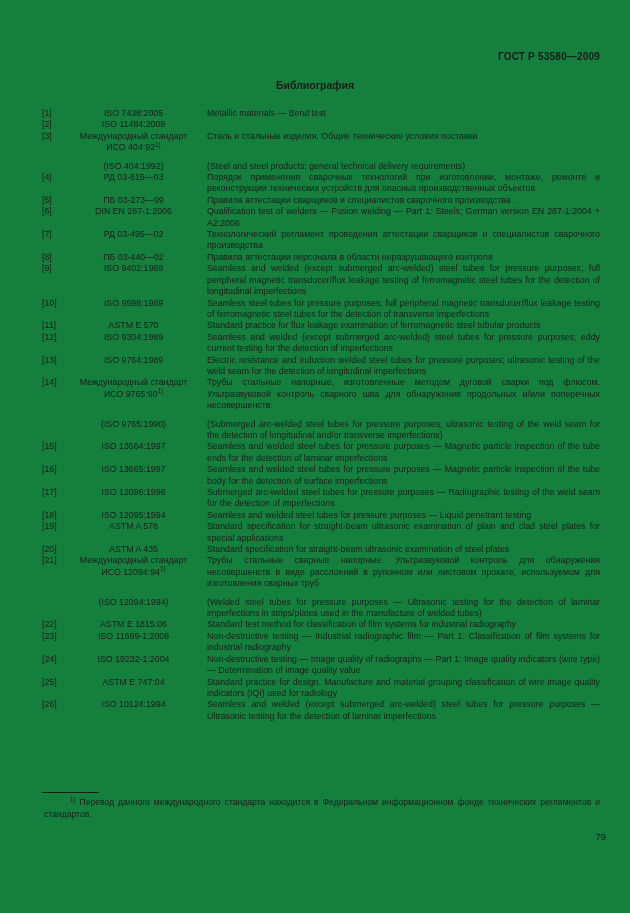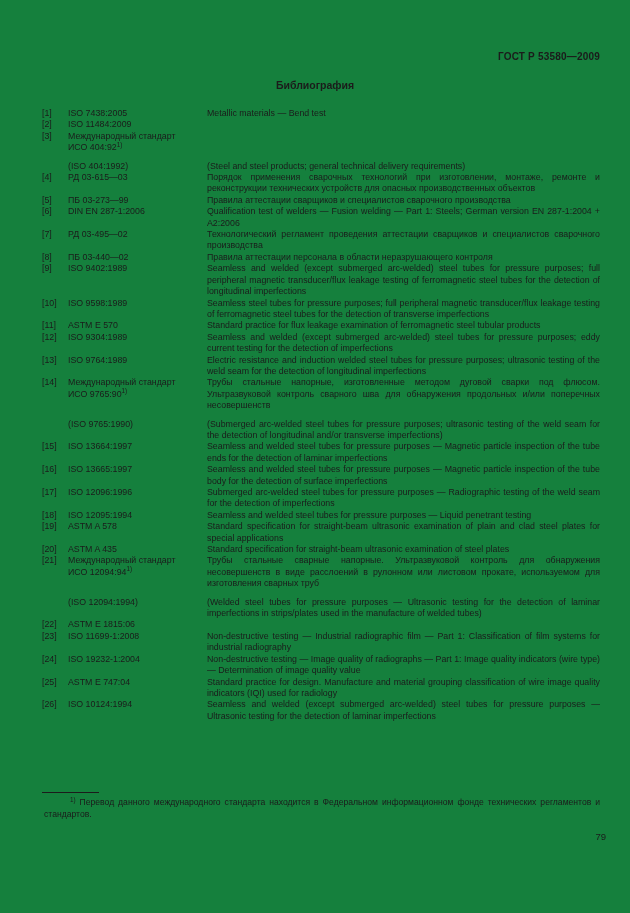--- a/index.html
+++ b/index.html
@@ -21,21 +21,21 @@
   }
   .bib-list {
     position:absolute; top:108px; left:42px; width:558px;
     font-size:8.8px; line-height:11.4px;
   }
   .row {
     display:grid;
     grid-template-columns:26px 139px 1fr;
     align-items:start;
   }
-  .id { padding-right:8px; }
+  .id { padding-right:8px;text-align:center; }
   .desc { text-align:justify; }
   .sub-row { margin-top:7px; }
   .fn-sup {
     font-size:6.3px; line-height:1;
     vertical-align:baseline; position:relative; top:-3.5px;
   }
   .footnote-rule {
     position:absolute; top:792px; left:42px; width:57px;
     border-top:1px solid #1b1b1b; height:0;
   }
@@ -69,20 +69,21 @@
     <div class="row main-row">
       <span class="num">[2]</span>
       <span class="id">ISO 11484:2009</span>
     </div>
   </div>
 
   <div class="entry">
     <div class="row main-row">
       <span class="num">[3]</span>
       <span class="id"><span>Международный стандарт</span><br><span>ИСО 404:92</span><sup class="fn-sup">1)</sup></span>
+      <span class="desc">Сталь и стальные изделия. Общие технические условия поставки</span>
     </div>
   <div class="row sub-row">
           <span class="num"></span>
           <span class="id">(ISO 404:1992)</span>
           <span class="desc">(Steel and steel products; general technical delivery requirements)</span>
         </div>
       </div>
 
   <div class="entry">
     <div class="row main-row">
@@ -235,20 +236,21 @@
           <span class="num"></span>
           <span class="id">(ISO 12094:1994)</span>
           <span class="desc">(Welded steel tubes for pressure purposes — Ultrasonic testing for the detection of laminar imperfections in strips/plates used in the manufacture of welded tubes)</span>
         </div>
       </div>
 
   <div class="entry">
     <div class="row main-row">
       <span class="num">[22]</span>
       <span class="id">ASTM E 1815:06</span>
+      <span class="desc">Standard test method for classification of film systems for industrial radiography</span>
     </div>
   </div>
 
   <div class="entry">
     <div class="row main-row">
       <span class="num">[23]</span>
       <span class="id">ISO 11699-1:2008</span>
       <span class="desc">Non-destructive testing — Industrial radiographic film — Part 1: Classification of film systems for industrial radiography</span>
     </div>
   </div>

